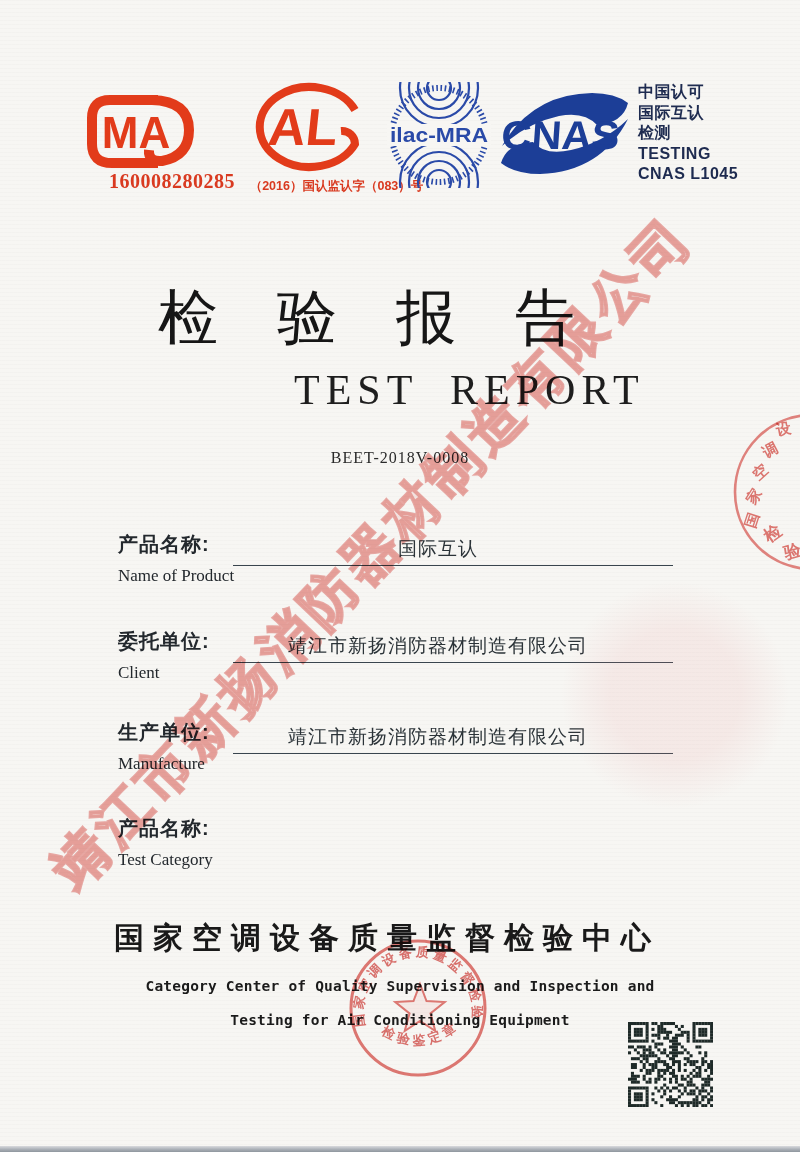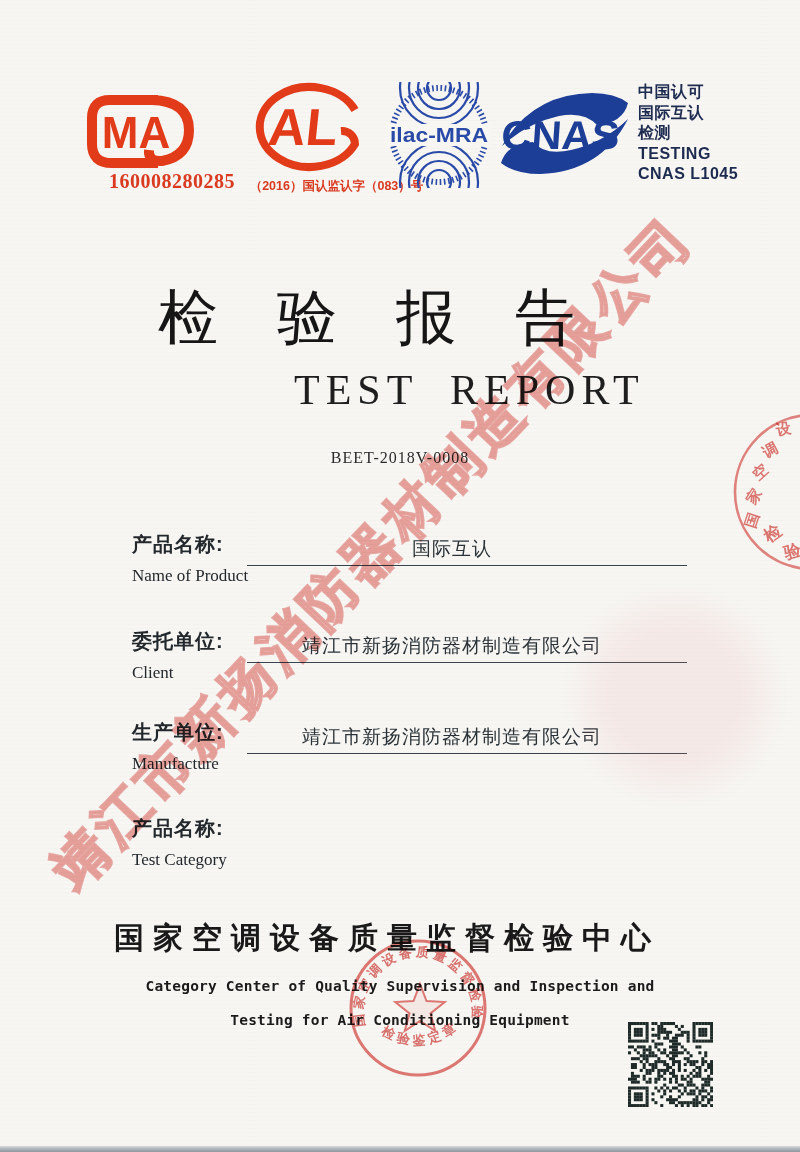--- a/index.html
+++ b/index.html
@@ -12,21 +12,21 @@
   }
   .abs{position:absolute;}
   
   .logo-caption{position:absolute;color:#d93a20;font-weight:700;text-align:center;margin-left:25px;}
   .acc-block{position:absolute;left:638px;top:82px;color:#1e2b50;font-weight:800;font-size:16px;line-height:20.5px;letter-spacing:.5px;}
   
   .title-cn{position:absolute;left:158px;top:278px;font-size:60px;font-weight:400;letter-spacing:59px;white-space:nowrap;color:#161616;}
   .title-en{position:absolute;left:254px;top:366px;font-family:"Liberation Serif",serif;font-size:42px;letter-spacing:6px;word-spacing:16px;color:#1e1e1e;margin-left:40px;}
   .report-no{position:absolute;left:0;right:0;top:449px;text-align:center;font-family:"Liberation Serif",serif;font-size:16px;letter-spacing:1px;color:#2a2a2a;}
   
-  .field-row{position:absolute;left:132px;width:562px;height:62px;}
+  .field-row{position:absolute;left:118px;width:562px;height:62px;}
   .f-cn{position:absolute;left:0;top:0;font-size:20px;font-weight:600;color:#23282d;letter-spacing:1px;white-space:nowrap;}
   .f-en{position:absolute;left:0;top:35px;font-family:"Liberation Serif",serif;font-size:17px;color:#23282d;white-space:nowrap;}
   .f-line{position:absolute;left:115px;top:0;width:440px;height:34px;border-bottom:1.6px solid #39454e;}
   .f-val{position:absolute;left:0;right:30px;bottom:3px;text-align:center;font-size:19px;color:#2b3338;letter-spacing:1px;white-space:nowrap;}
   
   .org-cn{position:absolute;left:114px;top:918px;font-size:30px;font-weight:800;letter-spacing:9px;white-space:nowrap;color:#191919;}
   .org-en{position:absolute;left:0;right:0;text-align:center;font-family:"DejaVu Sans Mono",monospace;font-weight:700;font-size:14.5px;color:#1b1b1b;letter-spacing:.2px;}
   
   .watermark{
     position:absolute;left:371px;top:552px;width:1100px;height:70px;margin-left:-550px;margin-top:-35px;

